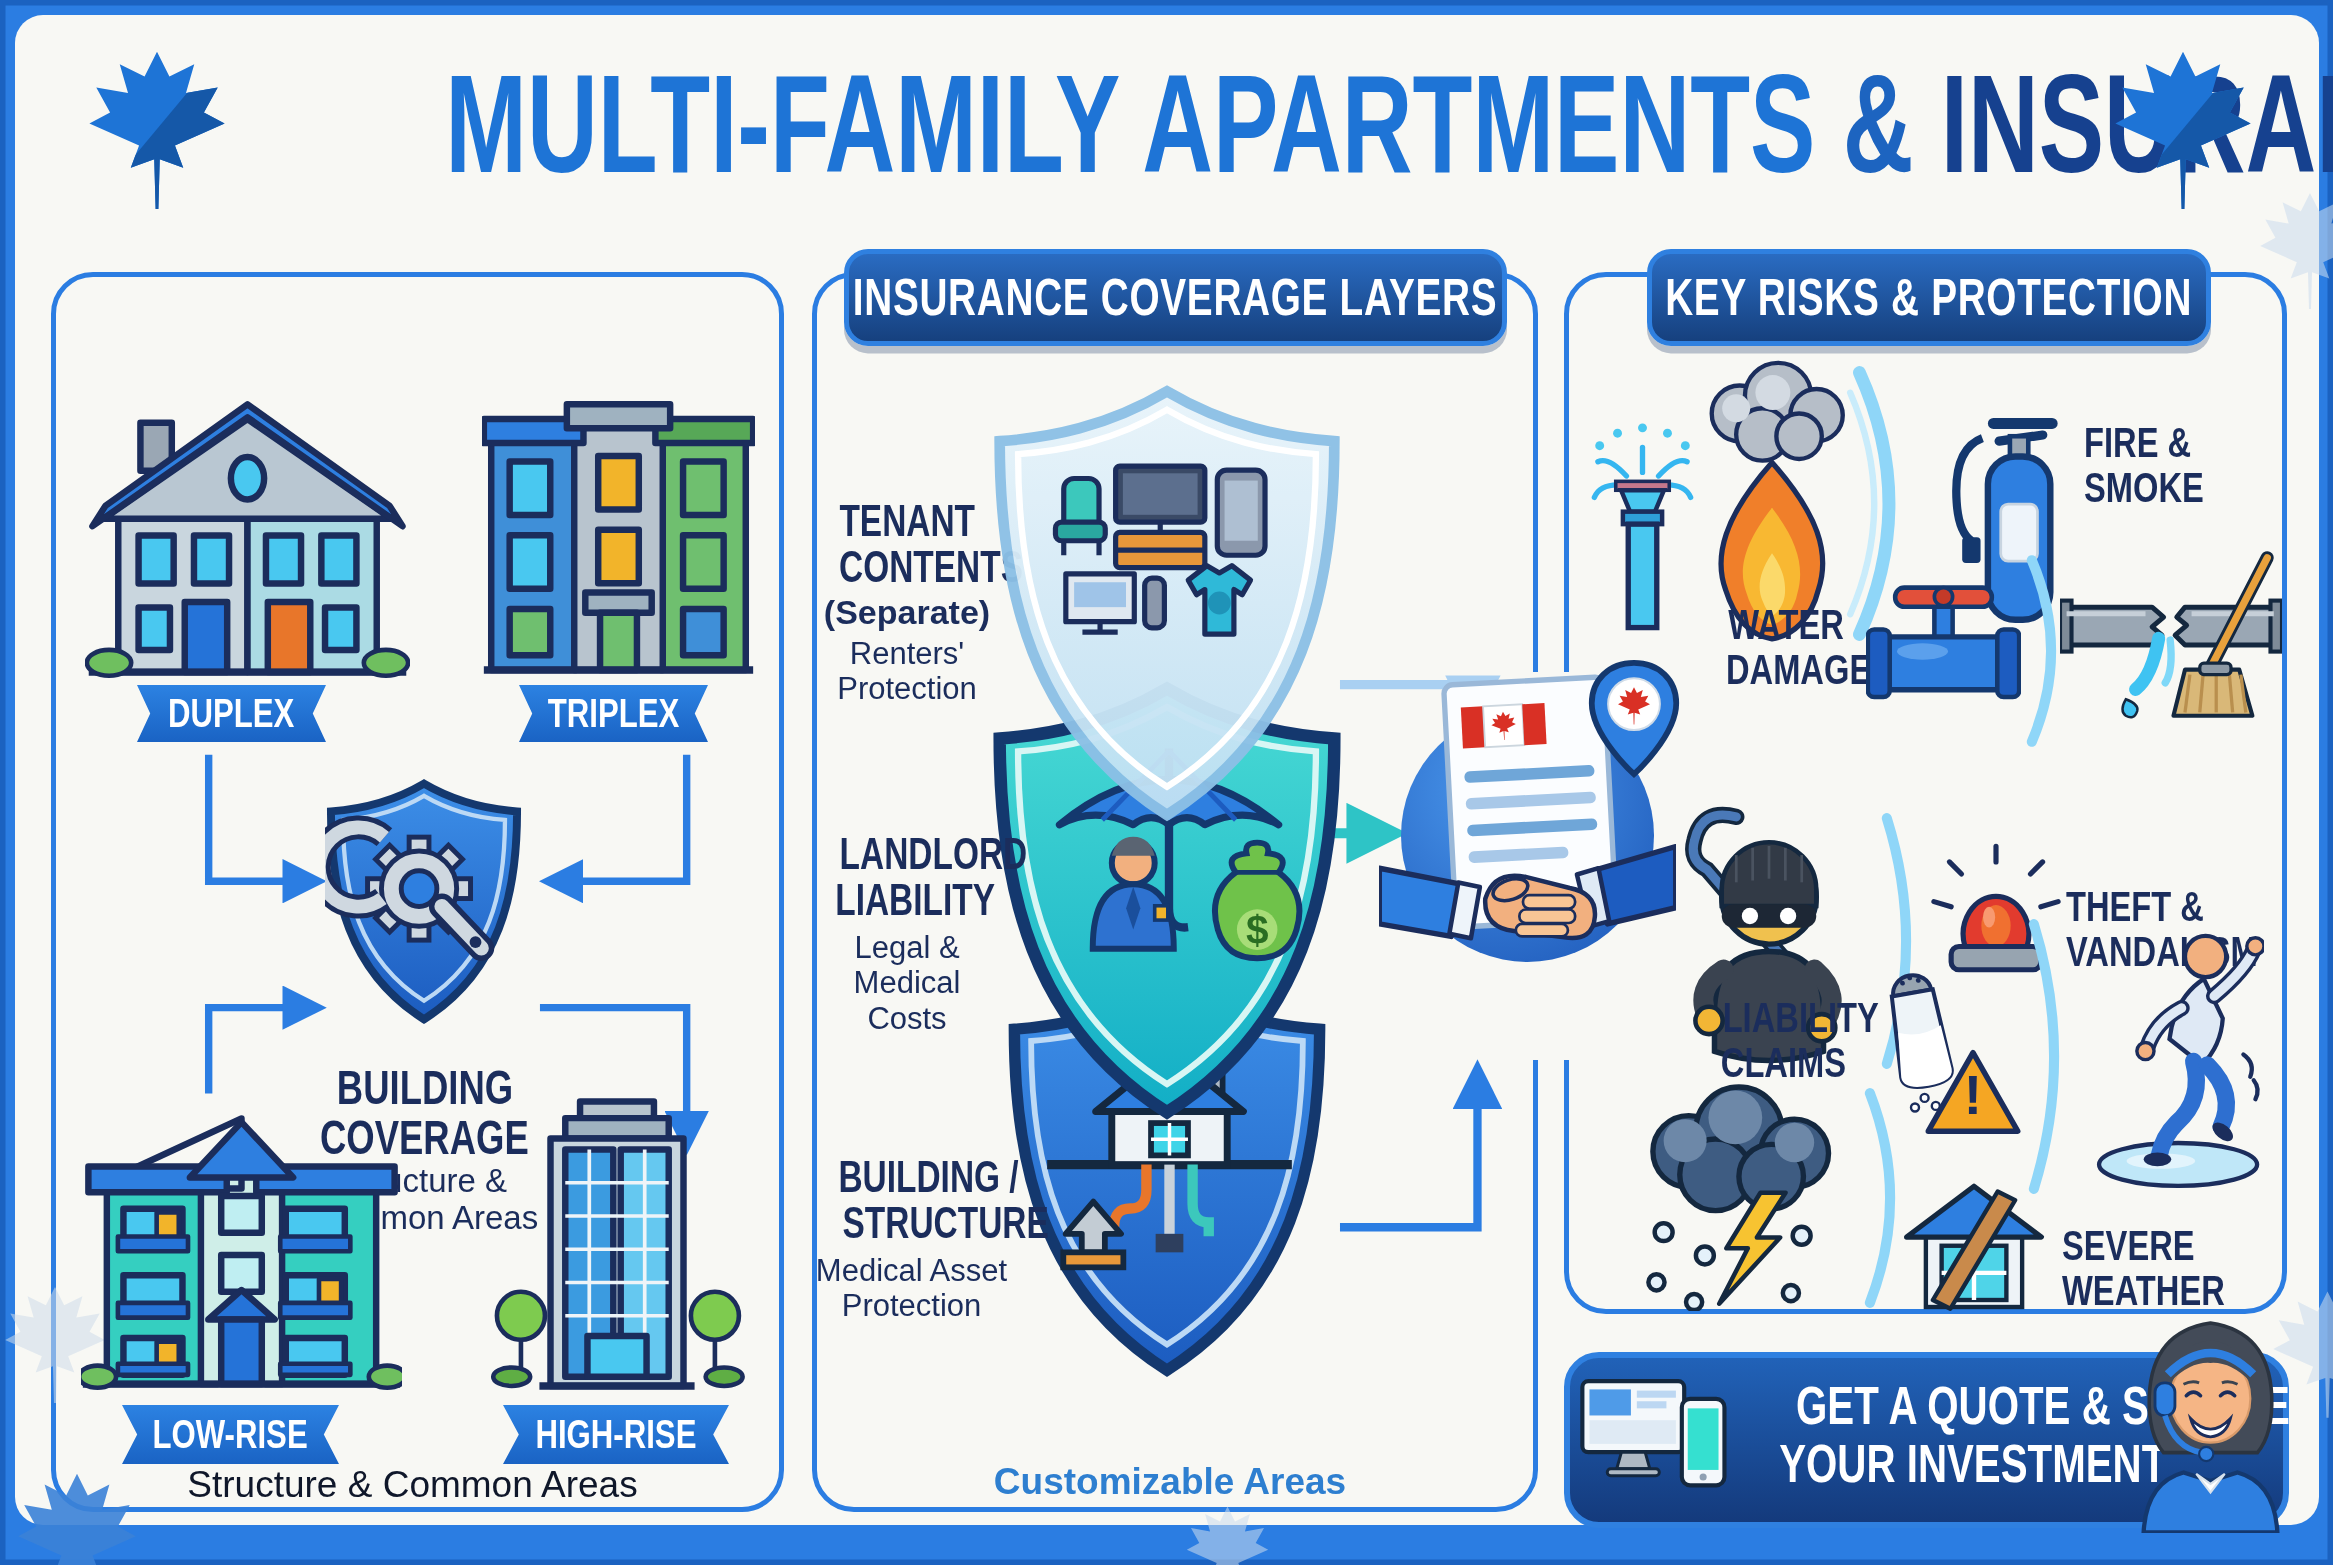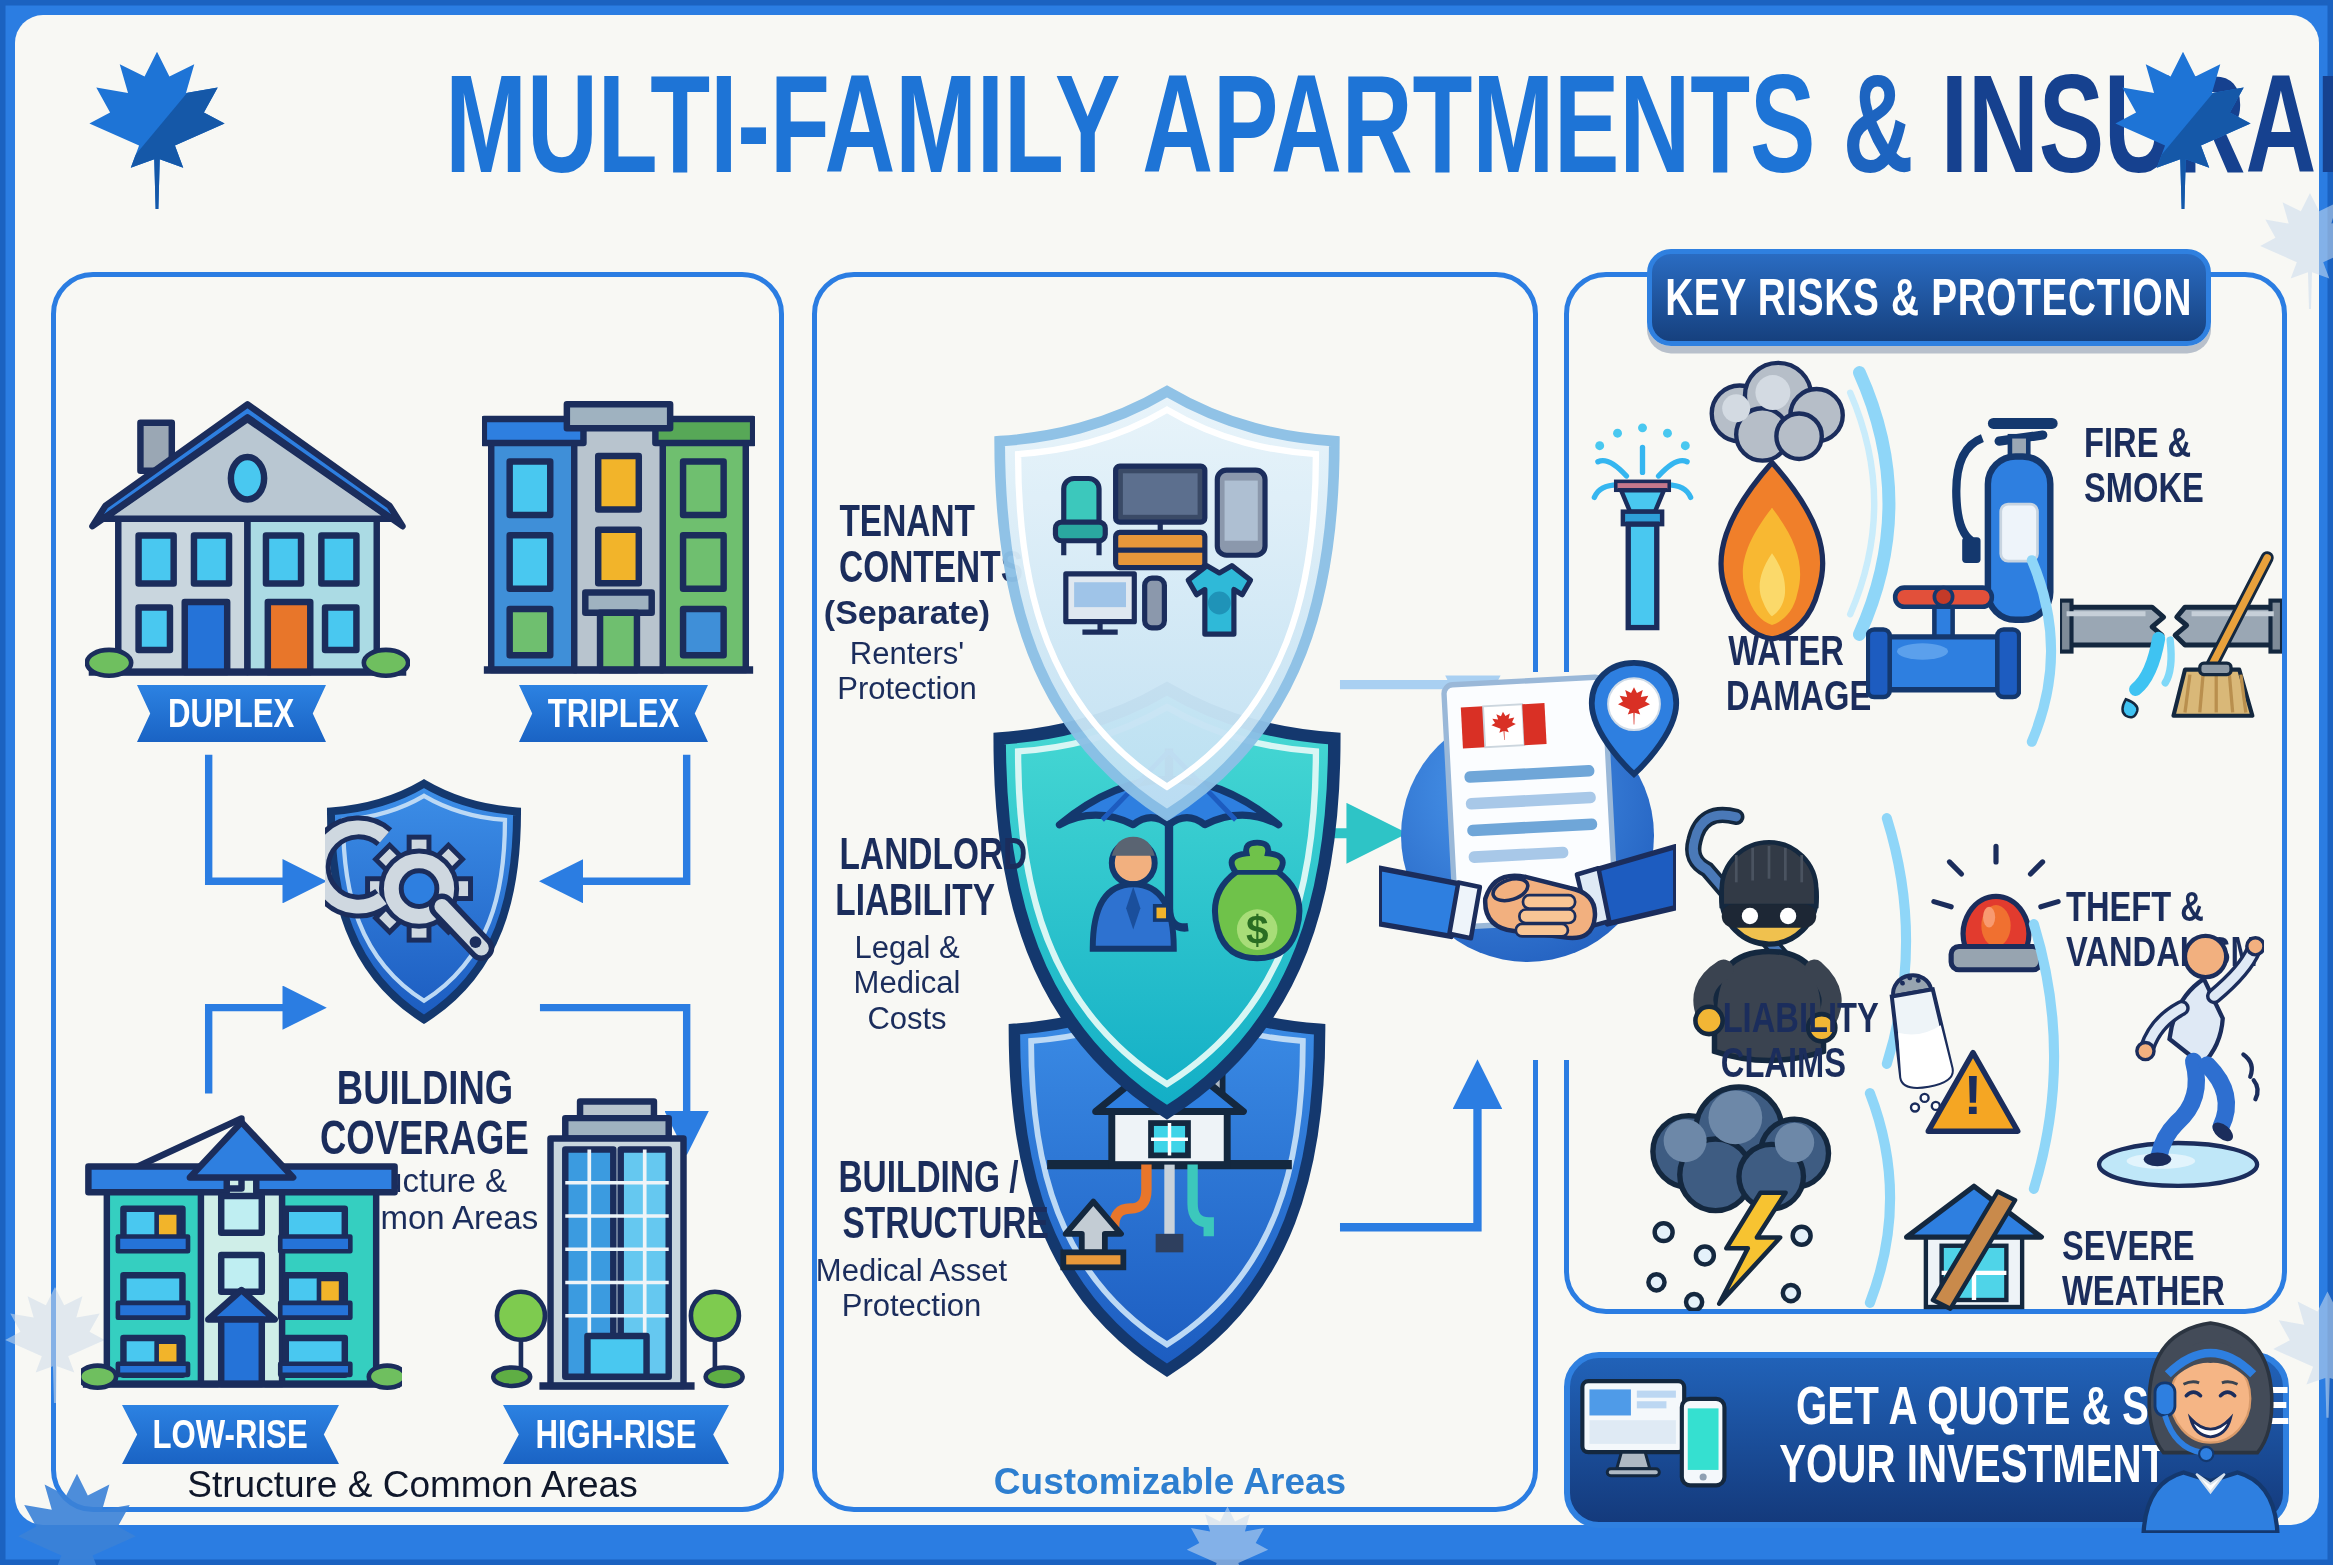--- a/index.html
+++ b/index.html
@@ -110,20 +110,23 @@
     <svg class="abs" style="left:0;top:0;width:138px;height:166px" viewBox="0 0 100 120">
         <use href="#leaf" fill="#1e74d6"></use>
         <use href="#leaf" fill="#1558a8" clip-path="url(#leafcut)"></use>
       </svg>
   </div>
 
   <div class="panel" style="left:51px;top:272px;width:723px;height:1230px"></div>
   <div class="panel" style="left:812px;top:272px;width:716px;height:1230px"></div>
   <div class="panel" style="left:1564px;top:272px;width:713px;height:1032px"></div>
 
+  <div class="pill" style="left:844px;top:249px;width:653px;height:87px">
+    <span class="cond">INSURANCE COVERAGE LAYERS</span>
+  </div>
   <div class="pill" style="left:1647px;top:249px;width:554px;height:87px">
     <span class="cond">KEY RISKS &amp; PROTECTION</span>
   </div>
 
   <svg class="abs" style="left:0;top:0;width:2333px;height:1565px;z-index:3;pointer-events:none" viewBox="0 0 2528 1696" fill="none">
     <path d="M226 818 V955 H330" stroke="#2b7de2" stroke-width="8" marker-end="url(#ahB)"></path>
     <path d="M226 1185 V1092 H330" stroke="#2b7de2" stroke-width="8" marker-end="url(#ahB)"></path>
     <path d="M744 818 V955 H608" stroke="#2b7de2" stroke-width="8" marker-end="url(#ahB)"></path>
     <path d="M585 1092 H744 V1228" stroke="#2b7de2" stroke-width="8" marker-end="url(#ahB)"></path>
     <path d="M1452 742 H1596 V762" stroke="#a9d0f2" stroke-width="10" marker-end="url(#ahL)"></path>
@@ -471,21 +474,21 @@
     <path d="M64 60 H112" stroke="#14386e" stroke-width="10" stroke-linecap="round" transform="rotate(-8 88 60)"></path>
     <rect x="76" y="58" width="20" height="24" fill="#9aa7b4" stroke="#14386e" stroke-width="5"></rect>
     <rect x="52" y="80" width="68" height="178" rx="30" fill="#2e7fe0" stroke="#14386e" stroke-width="7"></rect>
     <rect x="66" y="132" width="40" height="62" rx="8" fill="#eef4fa" stroke="#c8d4e0" stroke-width="3"></rect>
   </svg>
   <div class="lbl lblL" style="left:2084px;top:420px;width:203px">
     <div><span class="cond condL t47">FIRE &amp;</span></div>
     <div><span class="cond condL t47">SMOKE</span></div>
   </div>
 
-  <div class="lbl" style="left:1703px;top:628px;width:166px">
+  <div class="lbl" style="left:1703px;top:602px;width:166px">
     <div><span class="cond t47">WATER</span></div>
     <div><span class="cond t47">DAMAGE</span></div>
   </div>
   <svg class="abs" style="left:1866px;top:570px;width:155px;height:152px;z-index:5" viewBox="0 0 170 160">
     <rect x="75" y="36" width="20" height="38" fill="#2e7fe0" stroke="#14386e" stroke-width="5"></rect>
     <rect x="32" y="16" width="106" height="21" rx="10" fill="#e2503a" stroke="#14386e" stroke-width="5"></rect>
     <circle cx="85" cy="26" r="10" fill="#c43a28" stroke="#14386e" stroke-width="4"></circle>
     <rect x="12" y="70" width="146" height="58" rx="16" fill="#2e7fe0" stroke="#14386e" stroke-width="6"></rect>
     <rect x="2" y="62" width="24" height="74" rx="7" fill="#1d5cc0" stroke="#14386e" stroke-width="5"></rect>
     <rect x="144" y="62" width="24" height="74" rx="7" fill="#1d5cc0" stroke="#14386e" stroke-width="5"></rect>

